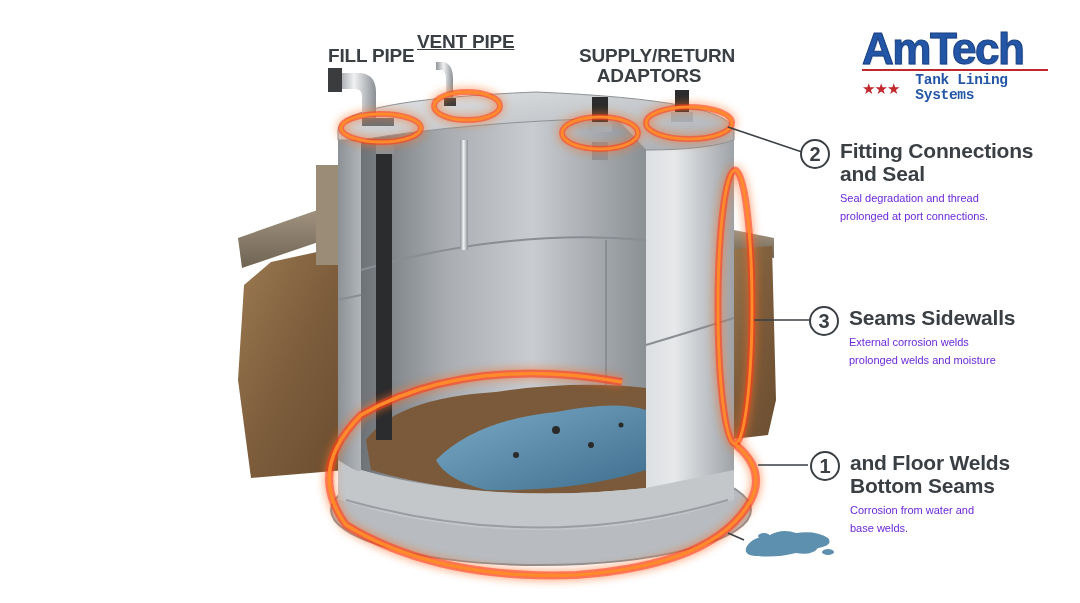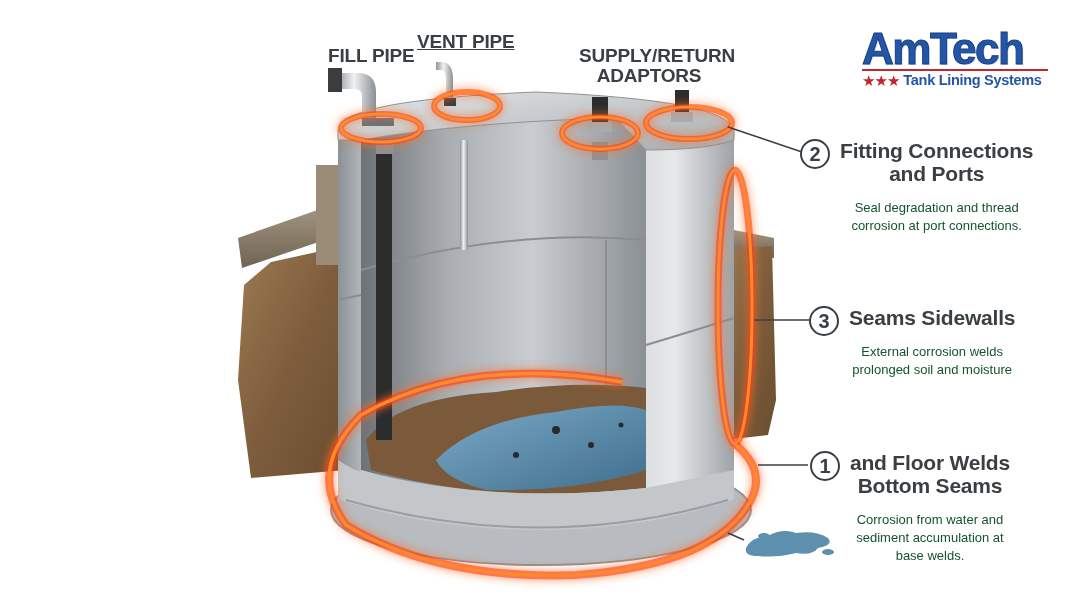--- a/index.html
+++ b/index.html
@@ -5,26 +5,26 @@
   html,body{margin:0;padding:0;background:#ffffff;}
   body{width:1080px;height:603px;position:relative;overflow:hidden;font-family:"Liberation Sans",sans-serif;}
   .stage{position:absolute;left:16px;top:0;width:1080px;height:603px;padding-left:31px;}
   svg.art{position:absolute;left:0;top:0;}
   .lbl{position:absolute;font-family:"Liberation Sans",sans-serif;font-weight:700;color:#3a3f44;font-size:19px;letter-spacing:-0.2px;line-height:20px;text-align:center;white-space:nowrap;}
   .logo{position:absolute;left:846px;top:30px;width:190px;}
   .logo-main{font-family:"Liberation Sans",sans-serif;font-weight:900;font-size:44px;color:#2356a6;letter-spacing:-1.5px;line-height:38px;-webkit-text-stroke:1px #1a3f80;text-shadow:1px 1px 0 #c8d4ea;}
   .logo-rule{height:2px;background:#c0282d;margin:1px 0 2px 0;width:186px;}
   .logo-sub{display:flex;align-items:center;gap:4px;}
   .stars{color:#c0282d;font-size:15px;letter-spacing:-1px;line-height:15px;}
-  .logo-tag{font-family:Liberation Sans, sans-serif;font-weight:700;font-size:14.5px;color:#2356a6;line-height:15px;letter-spacing:-0.3px;}
+  .logo-tag{font-family:Liberation Mono, monospace;font-weight:700;font-size:14.5px;color:#2356a6;line-height:15px;letter-spacing:-0.3px;margin-left:12px;}
   .callout{position:absolute;display:flex;align-items:flex-start;}
   .num{width:30px;height:30px;border:2px solid #3a3f44;border-radius:50%;box-sizing:border-box;display:flex;align-items:center;justify-content:center;font-weight:700;font-size:20px;color:#3a3f44;flex:none;background:#fff;}
-  .ctext{margin-left:10px;text-align:center;}
+  .ctext{margin-left:10px;}
   .ctitle{font-weight:700;font-size:21px;color:#3a3f44;line-height:23px;letter-spacing:-0.2px;}
-  .cdesc{font-size:13px;color:#14532d;line-height:18px;margin-top:14px;}
+  .cdesc{font-size:11px;color:#6d28d9;line-height:18px;margin-top:4px;}
 </style>
 </head>
 <body>
 
 <div class="stage">
 
 <svg class="art" width="1080" height="603" viewBox="0 0 1080 603">
   <defs>
     <linearGradient id="steelOuter" x1="0" x2="1" y1="0" y2="0">
       <stop offset="0" stop-color="#8c9196"></stop>
@@ -171,48 +171,47 @@
     <span class="stars">★★★</span>
     <span class="logo-tag">Tank Lining Systems</span>
   </div>
 </div>
 
 <div class="callout" style="left:784px;top:139px;">
   <div class="num">2</div>
   <div class="ctext">
     <div class="ctitle">
       <div>Fitting Connections</div>
-      <div>and Ports</div>
+      <div>and Seal</div>
     </div>
     <div class="cdesc">
       <div>Seal degradation and thread</div>
-      <div>corrosion at port connections.</div>
+      <div>prolonged at port connections.</div>
     </div>
   </div>
 </div>
 
 <div class="callout" style="left:793px;top:306px;">
   <div class="num">3</div>
   <div class="ctext">
     <div class="ctitle">Seams Sidewalls</div>
     <div class="cdesc">
       <div>External corrosion welds</div>
-      <div>prolonged soil and moisture</div>
+      <div>prolonged welds and moisture</div>
     </div>
   </div>
 </div>
 
 <div class="callout" style="left:794px;top:451px;">
   <div class="num">1</div>
   <div class="ctext">
     <div class="ctitle">
       <div>and Floor Welds</div>
       <div>Bottom Seams</div>
     </div>
     <div class="cdesc">
       <div>Corrosion from water and</div>
-      <div>sediment accumulation at</div>
       <div>base welds.</div>
     </div>
   </div>
 </div>
 
 </div>
 
 </body></html>

